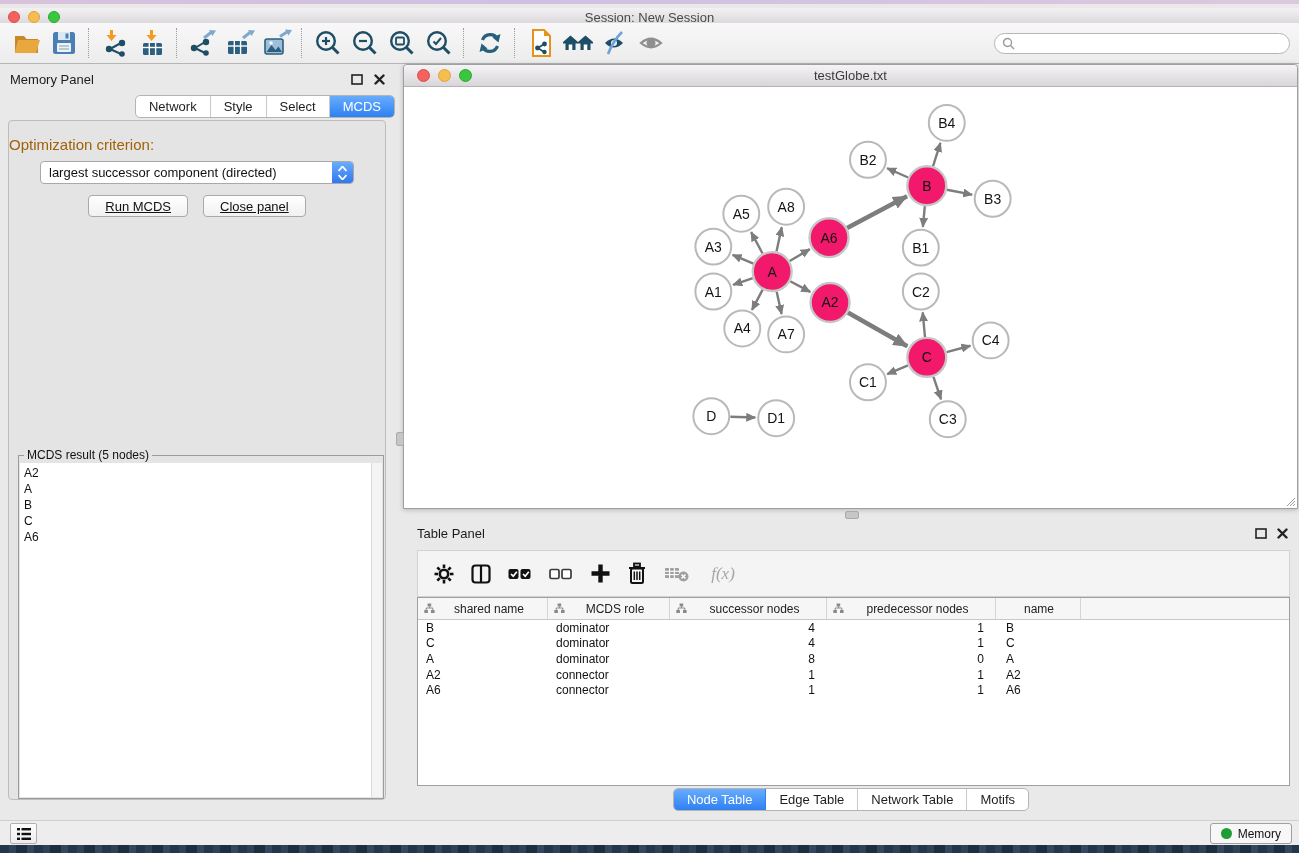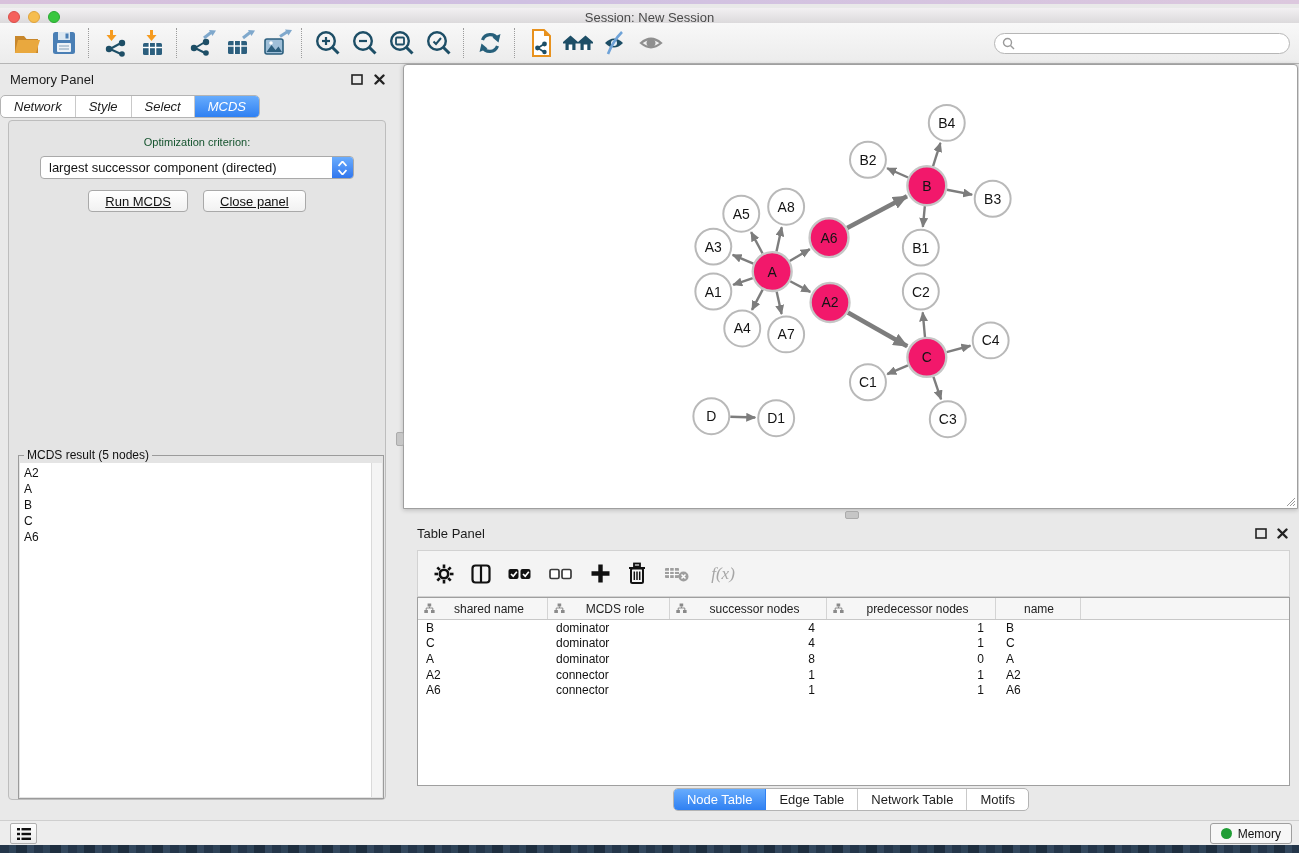--- a/index.html
+++ b/index.html
@@ -25,29 +25,29 @@
        background:none;border:none;padding:0;cursor:default;}
   .tsep{width:1px;height:30px;border-left:1px dotted #9c9c9c;margin:0 6px;}
   .search{margin-left:auto;margin-right:9px;width:296px;height:21px;border:1px solid #b6b6b6;
        border-radius:11px;background:#fff;display:flex;align-items:center;padding-left:7px;box-sizing:border-box;}
   .search input{border:none;outline:none;flex:1;font-size:12px;background:transparent;padding:0 8px 0 4px;}
   
   .control-panel{position:absolute;left:0;top:64px;width:395px;height:756px;}
   .cp-title{position:absolute;left:10px;top:8px;font-size:13px;color:#1c1c1c;}
   .win-btn{position:absolute;top:8px;width:16px;height:14px;background:none;border:none;padding:0;
        display:flex;align-items:center;justify-content:center;}
-  .cp-tabs{position:absolute;left:0;top:31px;width:100%;display:flex;justify-content:flex-start;font-style:italic;}
+  .cp-tabs{position:absolute;left:0;top:31px;width:100%;display:flex;justify-content:flex-end;}
   .seg{display:inline-flex;border:1px solid #b4b4b4;border-radius:5px;overflow:hidden;background:#fff;height:21px;}
   .seg-item{padding:0 13px;font-size:13px;color:#1d1d1d;display:flex;align-items:center;
        border-right:1px solid #c9c9c9;}
   .seg-item:last-child{border-right:none;}
   .seg-item.active{background:linear-gradient(#67acfd,#2f80f2);color:#fff;border-right-color:#2f80f2;}
   .cp-box{position:absolute;left:8px;right:9px;top:56px;bottom:20px;background:#e4e4e4;
        border:1px solid #bdbdbd;border-radius:4px;}
-  .opt-label{margin-top:15px;text-align:center;font-size:11px;color:#14532d;}
+  .opt-label{margin-top:15px;font-size:15px;color:#a16207;}
   .dropdown{width:314px;height:23px;margin:8px auto 0;background:#fff;border:1px solid #a9a9a9;
        border-radius:4px;display:flex;align-items:center;box-sizing:border-box;}
   .dropdown .val{flex:1;font-size:13px;color:#111;padding-left:8px;white-space:nowrap;overflow:hidden;}
   .stepper{width:21px;height:21px;background:linear-gradient(#6aacfd,#3177ee);border-radius:0 3px 3px 0;
        display:flex;flex-direction:column;align-items:center;justify-content:center;gap:2px;}
   .btnrow{display:flex;justify-content:center;gap:15px;margin-top:11px;}
   .mac-btn{height:22px;padding:0 16px;background:linear-gradient(#ffffff,#f1f1f1);
        border:1px solid #a9a9a9;border-radius:4px;font-size:13px;color:#111;
        font-family:"Liberation Sans",sans-serif;text-decoration:underline;}
   .groupbox{position:absolute;left:9px;top:334px;width:364px;height:342px;border:1px solid #9b9b9b;}
@@ -321,20 +321,28 @@
             <div class="mcds-item">B</div>
             <div class="mcds-item">C</div>
             <div class="mcds-item">A6</div>
           </div>
         <div class="mcds-scroll"></div>
       </div>
     </div>
   </div>
 
   <div class="net-window">
+    <div class="net-titlebar">
+      <div class="lights">
+        <span class="light red"></span>
+        <span class="light yellow"></span>
+        <span class="light green"></span>
+      </div>
+      <div class="net-title">testGlobe.txt</div>
+    </div>
     <div class="net-canvas">
       <svg id="graph" viewBox="0 0 893 422">
           <defs>
             <marker id="arrow" markerWidth="10" markerHeight="9" refX="9" refY="4.5" orient="auto" markerUnits="userSpaceOnUse">
               <path d="M0,0 L10,4.5 L0,9 Z" fill="#7D7D7D"></path>
             </marker>
             <marker id="arrowT" markerWidth="15" markerHeight="13" refX="14" refY="6.5" orient="auto" markerUnits="userSpaceOnUse">
               <path d="M0,0 L15,6.5 L0,13 Z" fill="#7D7D7D"></path>
             </marker>
           </defs>

